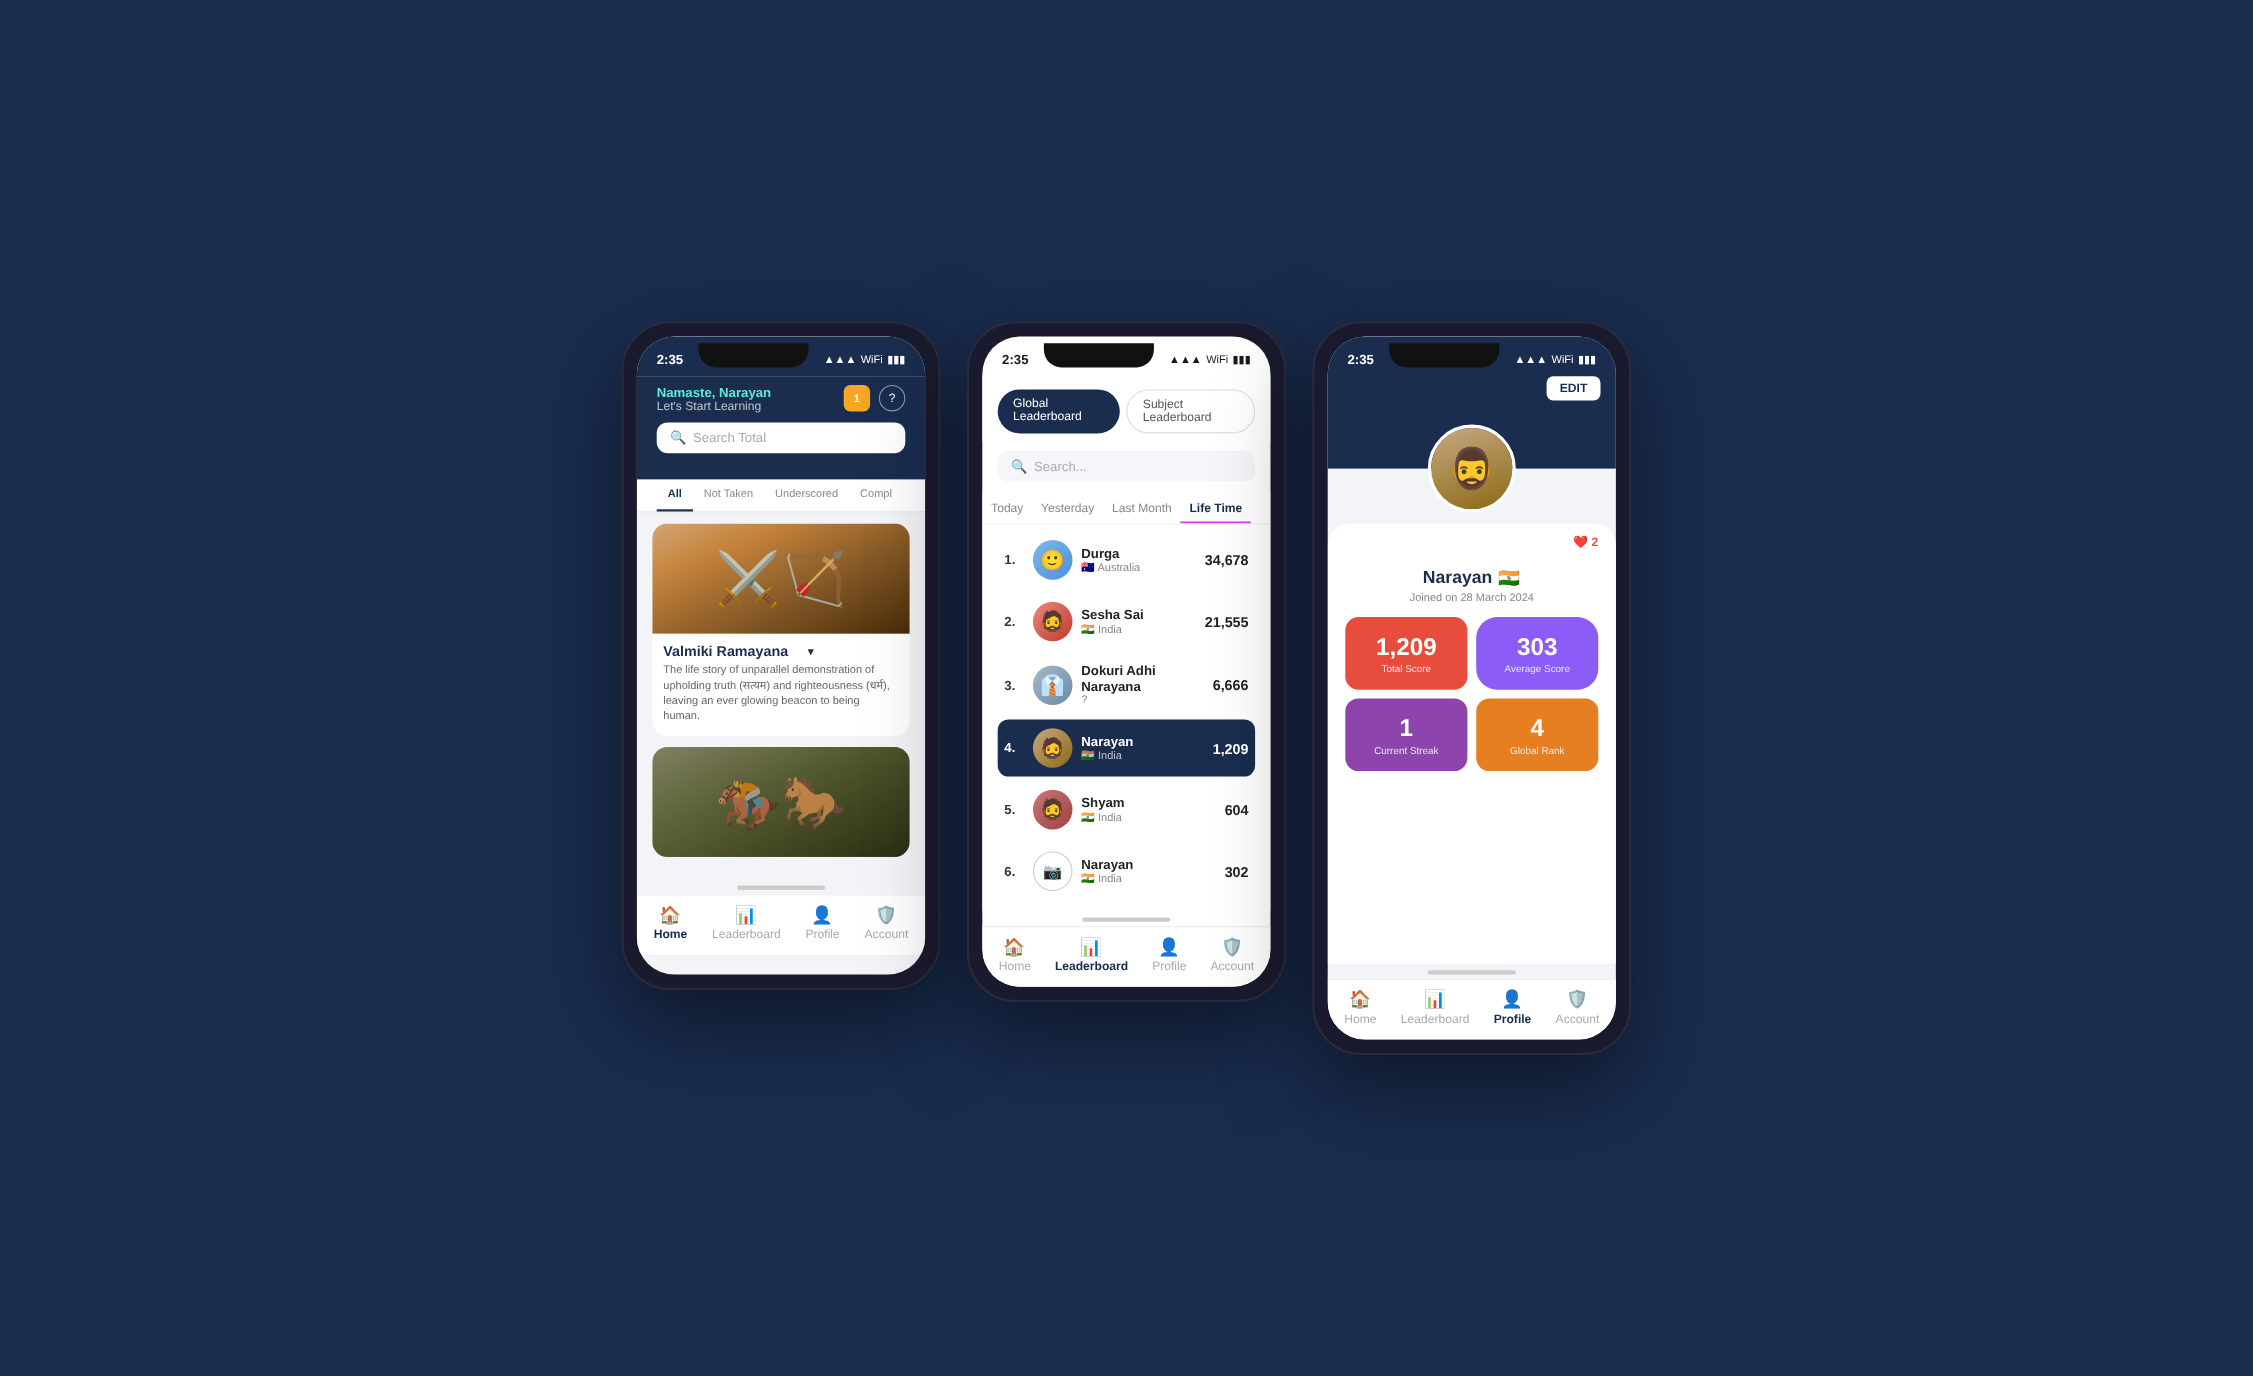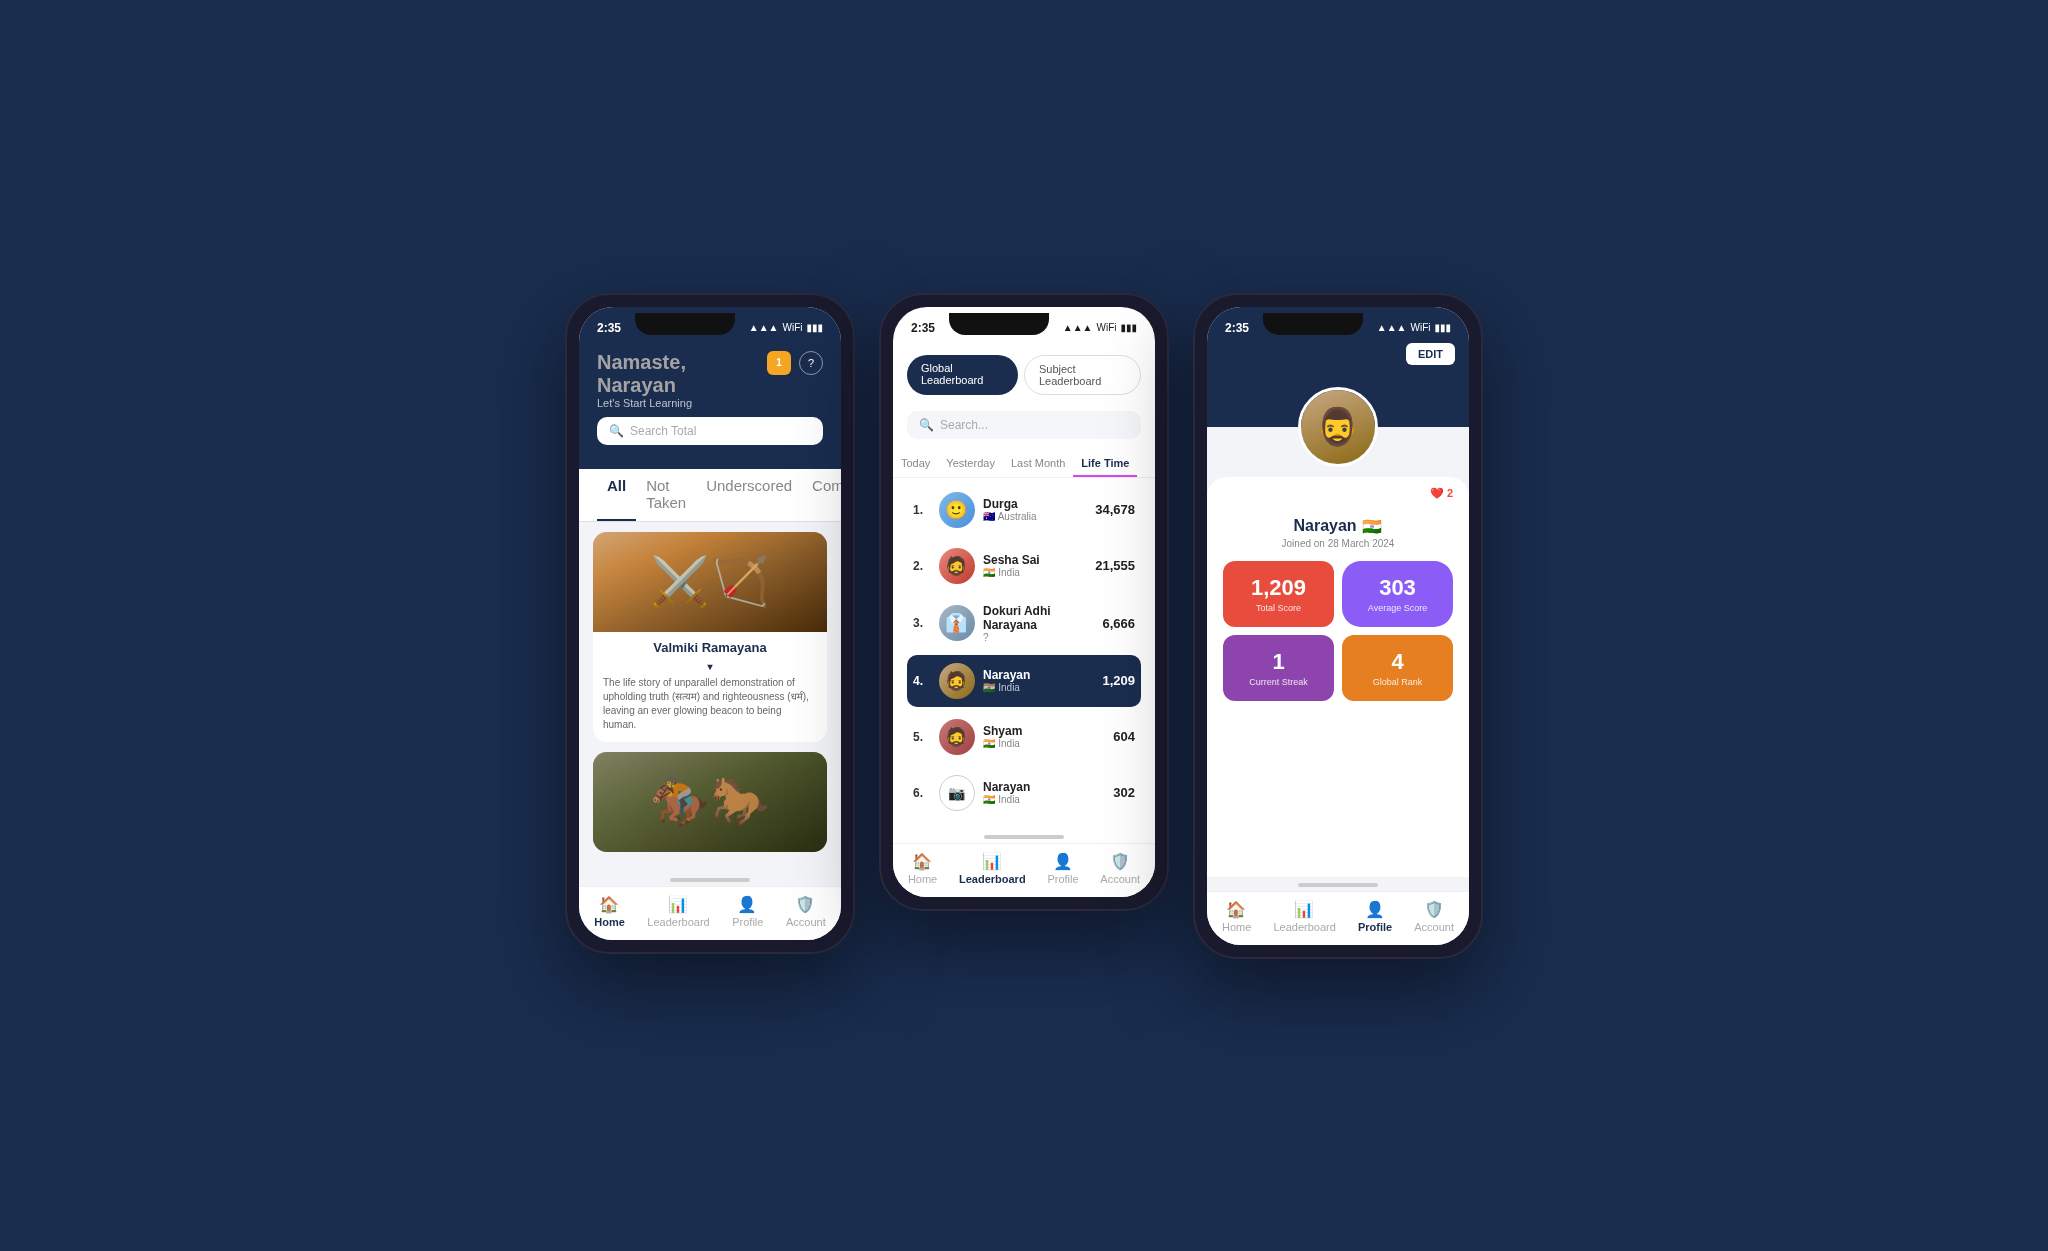--- a/index.html
+++ b/index.html
@@ -76,23 +76,23 @@
       padding: 8px 18px 16px;
       color: white;
     }
     .home-header-top {
       display: flex;
       justify-content: space-between;
       align-items: flex-start;
       margin-bottom: 4px;
     }
     .greeting-name {
-      font-size: 20px;
+      font-size: 12px;
       font-weight: 700;
-      color: #a3a3a3;
+      color: #5eead4;
     }
     .greeting-sub {
       font-size: 11px;
       color: rgba(255,255,255,0.7);
     }
     .header-icons {
       display: flex;
       gap: 8px;
       align-items: center;
     }
@@ -141,21 +141,21 @@
     .search-text { font-size: 12px; color: #aaa; }
     .tabs-row {
       display: flex;
       gap: 0;
       padding: 0 18px;
       border-bottom: 1px solid #e0e0e0;
       background: white;
     }
     .tab {
       padding: 8px 10px;
-      font-size: 15px;
+      font-size: 10px;
       color: #888;
       cursor: pointer;
       border-bottom: 2px solid transparent;
     }
     .tab.active {
       color: #1a2d4f;
       font-weight: 600;
       border-bottom: 2px solid #1a2d4f;
     }
     .content-area {
@@ -185,23 +185,22 @@
     }
     .card-body {
       padding: 8px 10px 10px;
     }
     .card-title {
       font-size: 13px;
       font-weight: 700;
       color: #1a2d4f;
       display: flex;
       align-items: center;
-      gap: 6px;
+      gap: 18px;
       margin-bottom: 4px;
-      flex-direction: column;
     }
     .card-desc {
       font-size: 10px;
       color: #666;
       line-height: 1.4;
     }
     
     .bottom-nav {
       display: flex;
       background: white;

